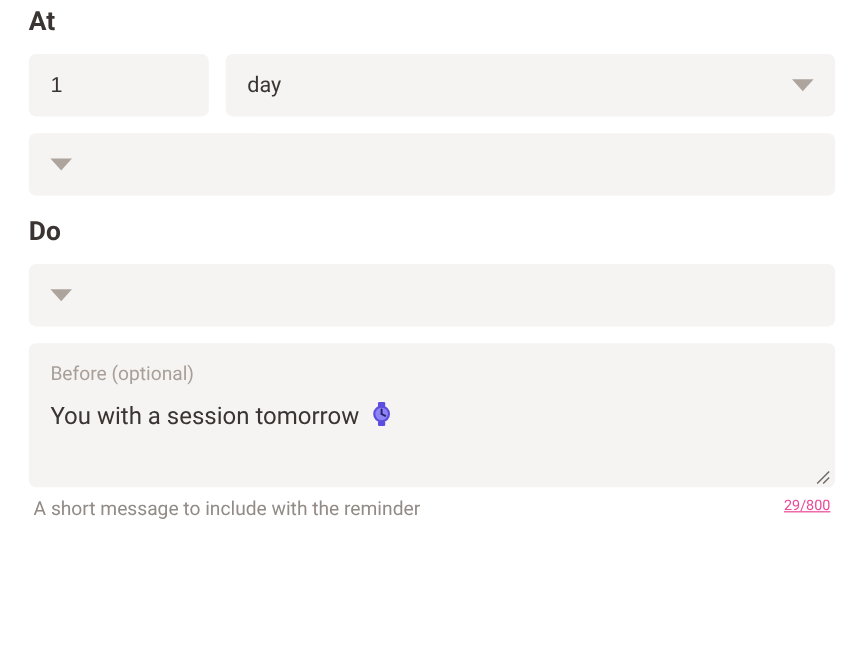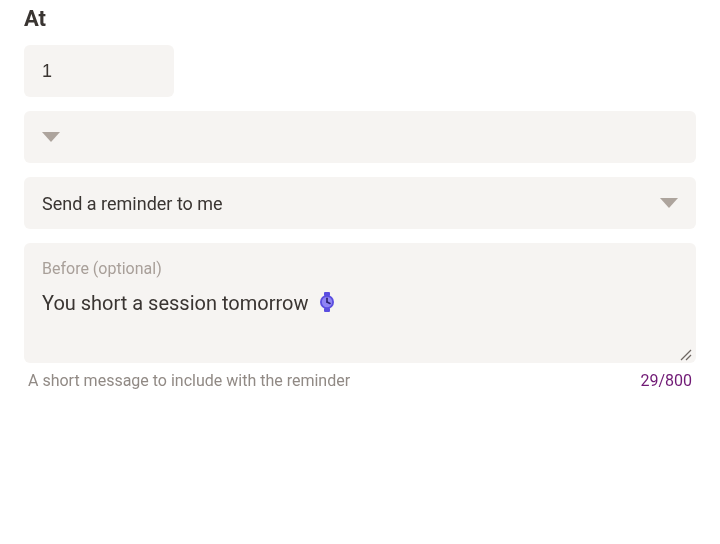--- a/index.html
+++ b/index.html
@@ -85,52 +85,56 @@
     }
     .resize-handle svg { display:block; }
     .helper-row {
       display: flex;
       justify-content: space-between;
       align-items: flex-start;
       margin-top: 8px;
       padding: 0 4px;
     }
     .helper-text { font-size: 16px; color: #918a85; }
-    .char-count { font-size: 16px; color: #701a75; }
+    .char-count { font-size: 12px; color: #ec4899; text-decoration: underline; }
   </style>
 </head>
 <body>
 
 <div>
   <div class="section-label">At</div>
 
   <div class="row">
     <input class="input-number" type="text" value="1" style="">
+    <div class="field select flex-grow">
+      <span class="text">day</span>
+      <span class="caret"></span>
+    </div>
   </div>
 
   <div class="row">
     <div class="field select w-full">
       <span class="caret"></span>
     </div>
   </div>
 </div>
 
 <div>
+  <div class="section-label" style="margin-top:18px">Do</div>
 
   <div class="row">
     <div class="field select w-full">
-      <span class="text">Send a reminder to me</span>
       <span class="caret"></span>
     </div>
   </div>
 
   <div class="textarea-wrap">
     <div class="textarea-label">Before (optional)</div>
     <div class="textarea-content">
-      <span>You short a session tomorrow</span>
+      <span>You with a session tomorrow</span>
       <span class="emoji-watch">
         <svg width="20" height="20" viewBox="0 0 20 20">
           <rect x="7" y="0" width="6" height="4" rx="1" fill="#5a4de0"></rect>
           <rect x="7" y="16" width="6" height="4" rx="1" fill="#5a4de0"></rect>
           <circle cx="10" cy="10" r="7" fill="#5a4de0"></circle>
           <circle cx="10" cy="10" r="5.2" fill="#8f84f4"></circle>
           <line x1="10" y1="10" x2="10" y2="6.2" stroke="#2a2170" stroke-width="1.6" stroke-linecap="round"></line>
           <line x1="10" y1="10" x2="13" y2="11.5" stroke="#2a2170" stroke-width="1.6" stroke-linecap="round"></line>
         </svg>
       </span>

